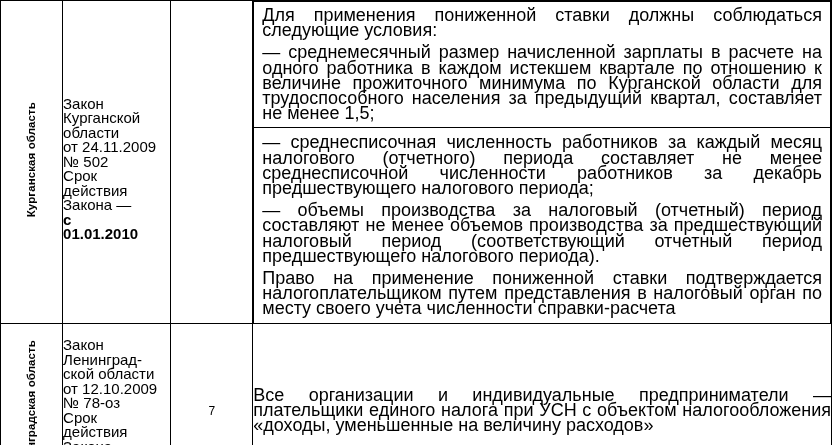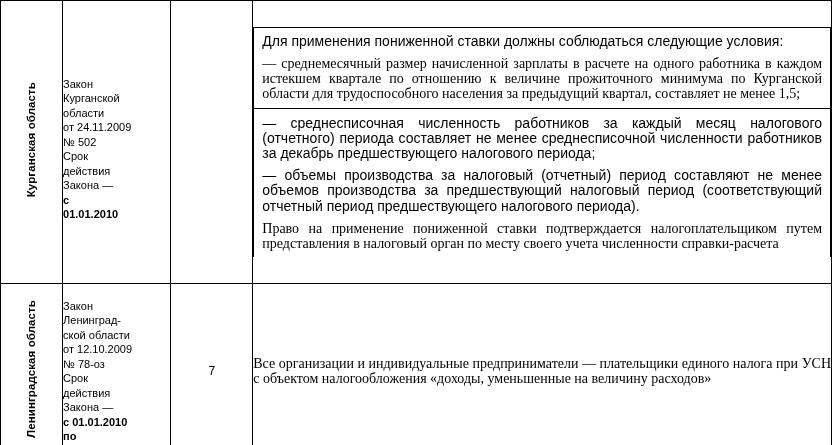--- a/index.html
+++ b/index.html
@@ -46,49 +46,49 @@
     font-weight: bold;
     font-size: 11.5px;
     line-height: 13px;
     letter-spacing: 0.1px;
     display: inline-block;
     text-align: center;
     white-space: pre-line;
   }
   .law-cell {
     font-family: "Liberation Sans", sans-serif;
-    font-size: 11px;
+    font-size: 15px;
     line-height: 14.5px;
     padding: 6px 5px 6px 7px;
     vertical-align: top;
     white-space: pre-line;
   }
   .law-cell .bold { font-weight: bold; }
 
   .rate-cell {
     text-align: center;
     font-family: "Liberation Sans", sans-serif;
     font-size: 12px;
     vertical-align: middle;
   }
 
   .cond-cell {
     font-family: "Liberation Sans", sans-serif;
-    font-size: 14px;
+    font-size: 18px;
     line-height: 15.2px;
     padding: 6px 8px 6px 8px;
     vertical-align: top;
     text-align: justify;
     text-justify: inter-word;
   }
   .cond-cell.middle { vertical-align: middle; }
   .cond-cell p {
     margin: 0 0 7px 0;
   }
-  .cond-cell p:last-child { margin-bottom: 0; font-family: Liberation Serif, serif; }
+  .cond-cell p:last-child { margin-bottom: 0; }
 
   .sub-table {
     border-collapse: collapse;
     width: 100%;
   }
   .sub-table td {
     border: 0;
     border-bottom: 1px solid #000000;
   }
   .sub-table tr:last-child td { border-bottom: 0; }

